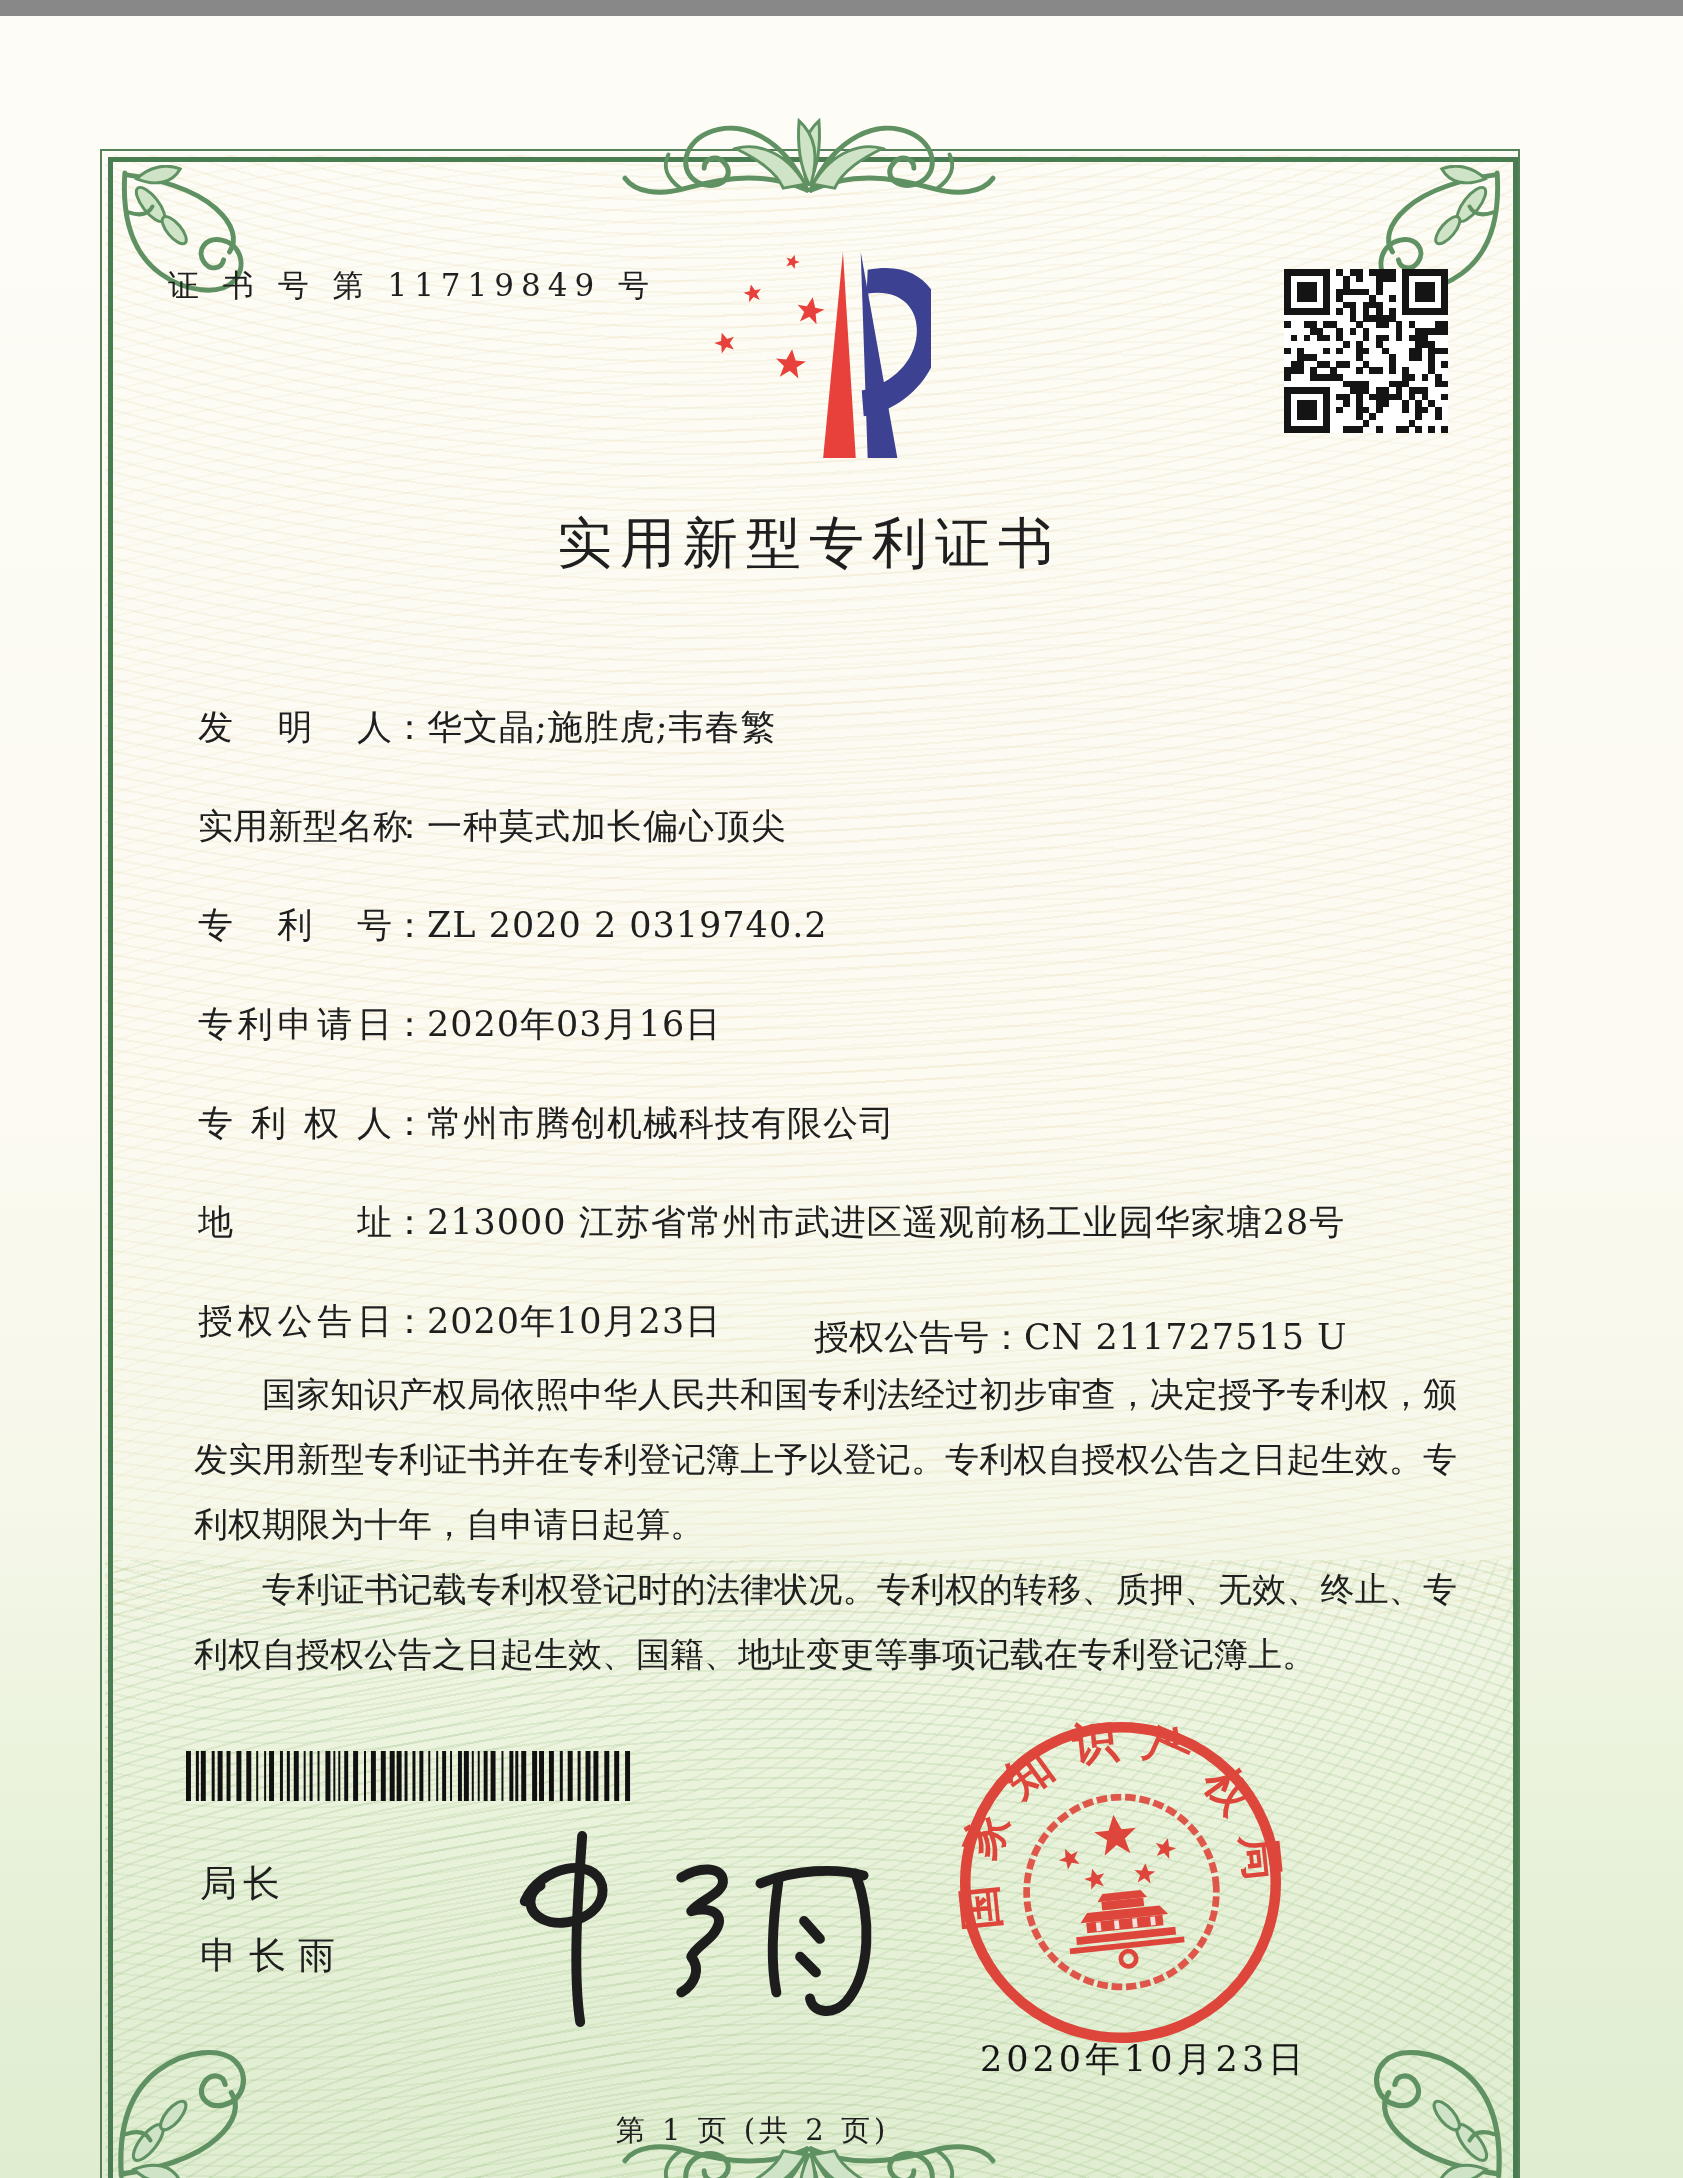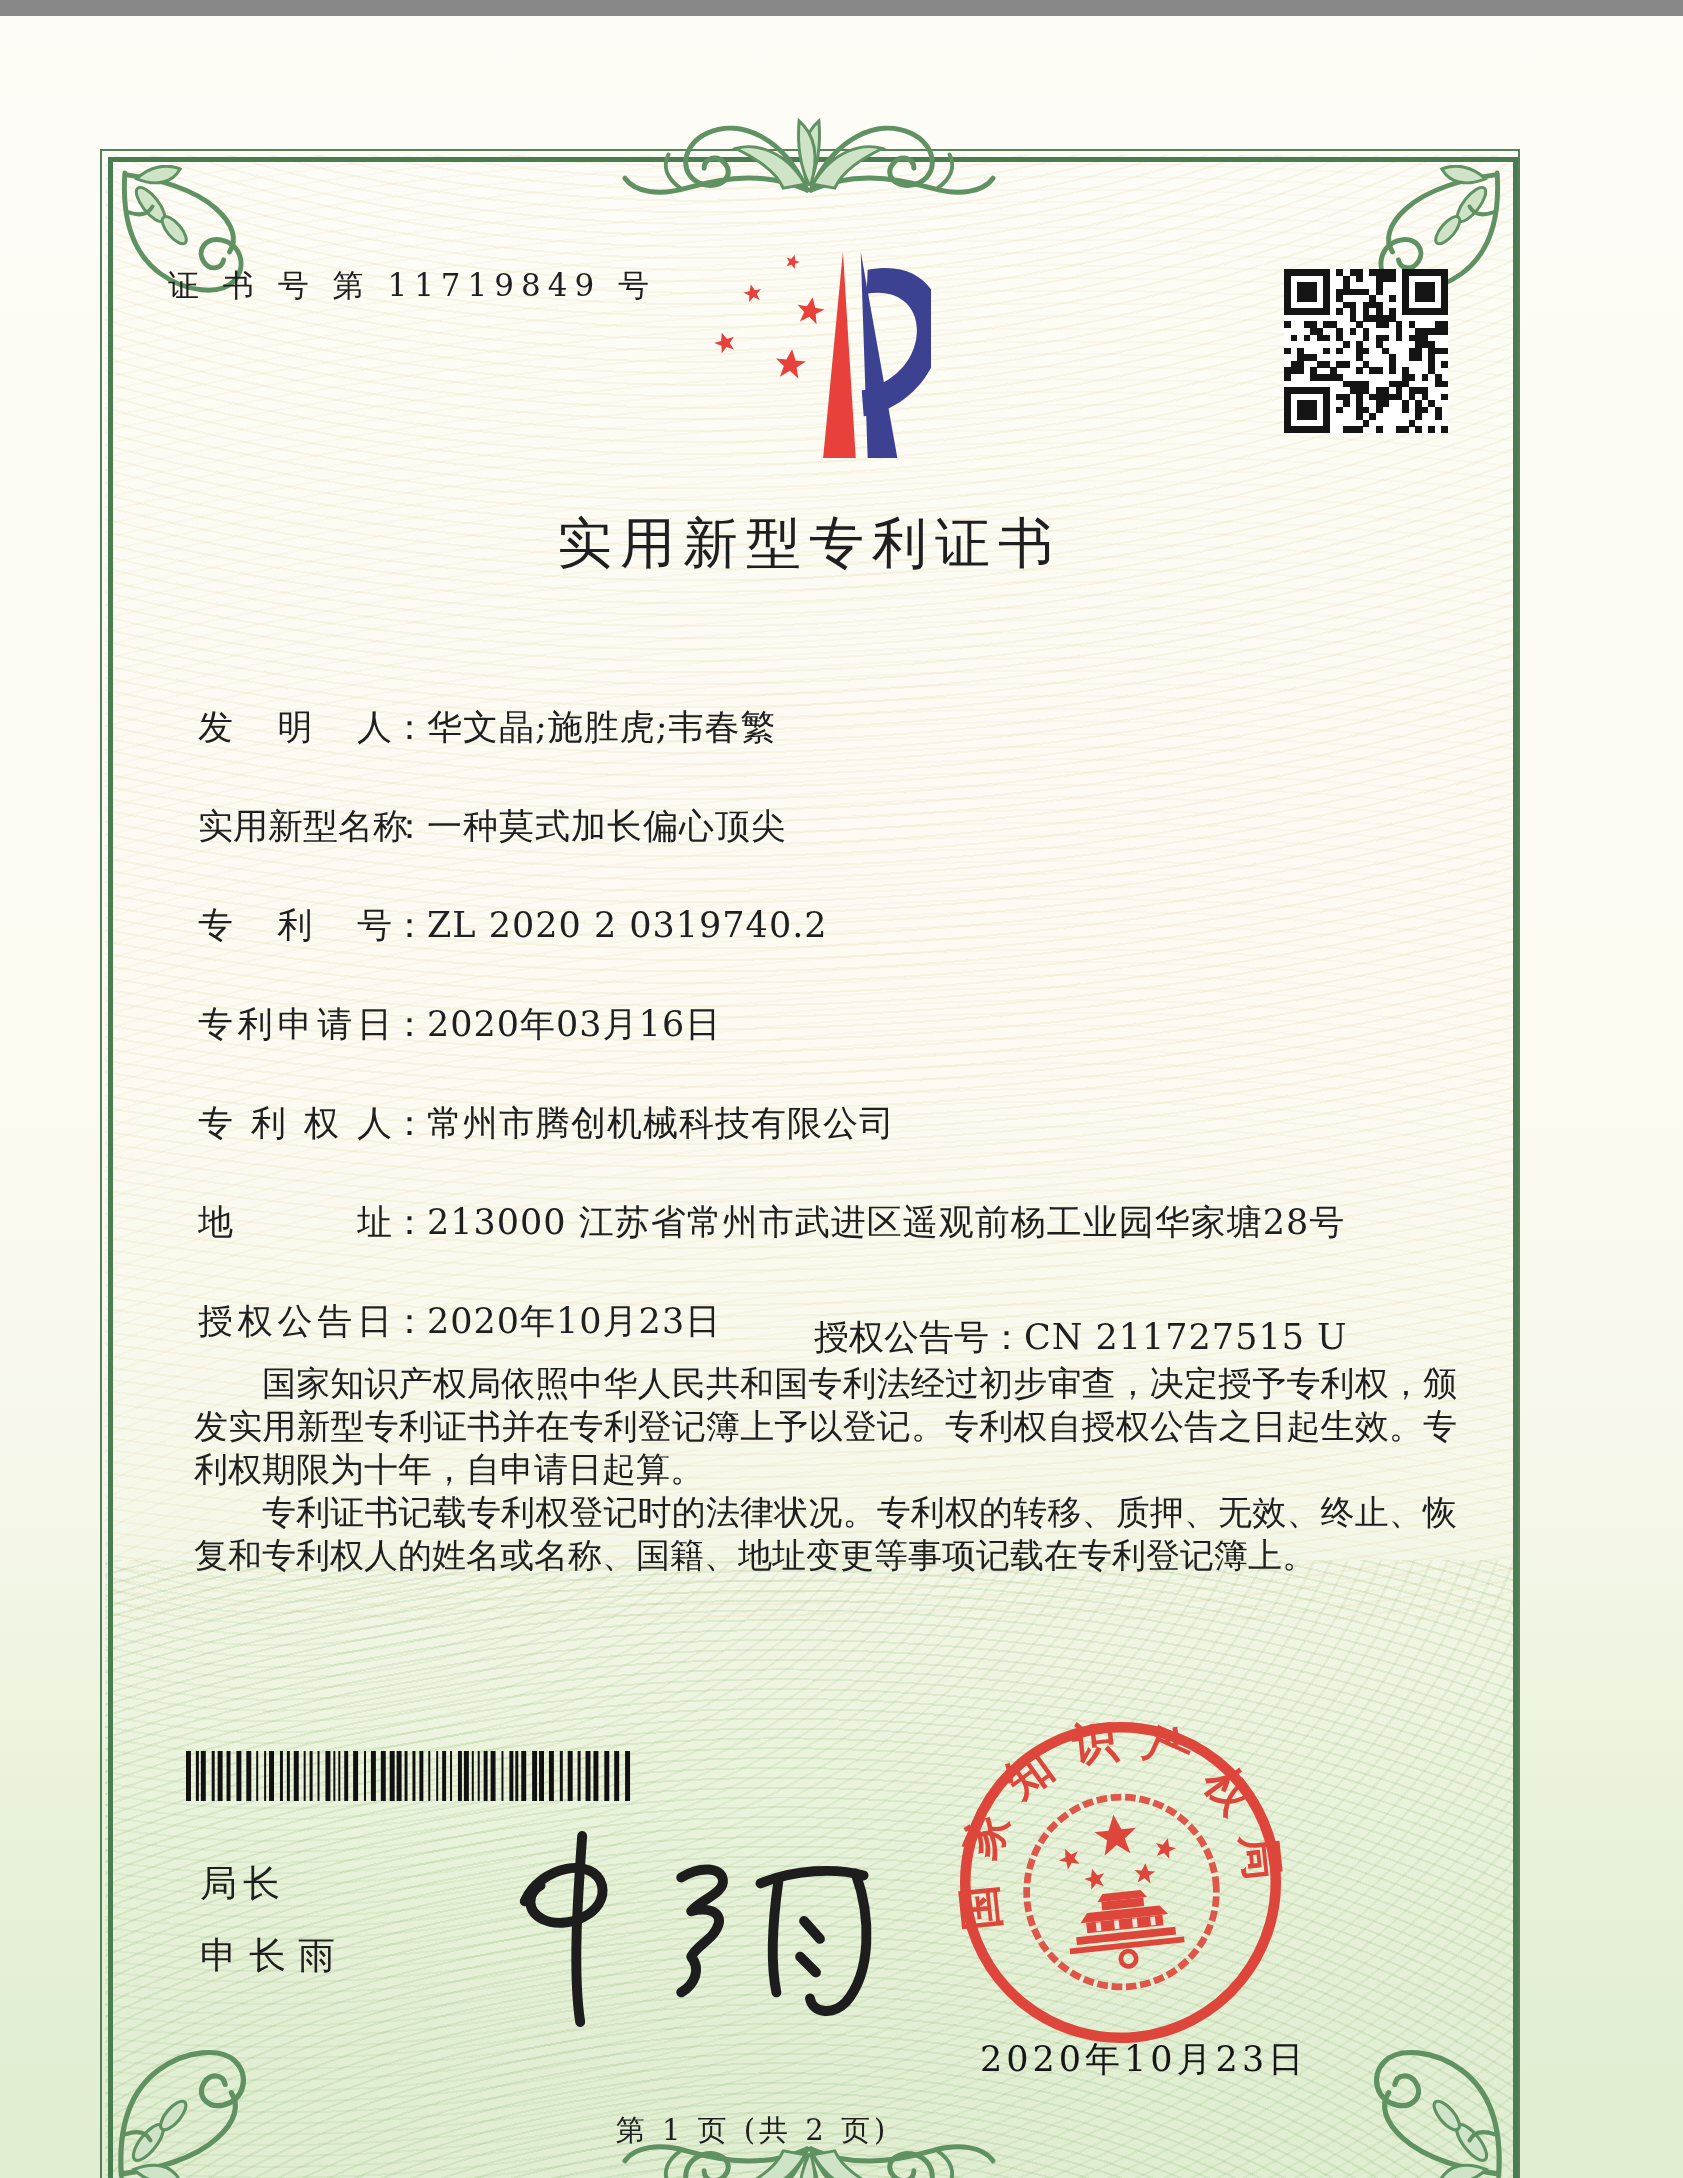--- a/index.html
+++ b/index.html
@@ -24,21 +24,21 @@
   .cert-no{position:absolute;left:168px;top:249px;font-size:31px;letter-spacing:7px;}
   .logo{position:absolute;left:642px;top:220px;width:289px;height:236px;}
   .qr{position:absolute;left:1284px;top:253px;width:164px;height:164px;}
   .title{position:absolute;left:116px;top:491px;width:1386px;text-align:center;
          font-size:55px;font-weight:normal;letter-spacing:8px;}
   .fields{position:absolute;left:198px;top:687px;width:1267px;font-size:35px;}
   .row{position:relative;height:99px;line-height:48px;white-space:nowrap;}
   .lab{display:inline-block;width:194px;text-align-last:justify;text-align:justify;}
   .val{letter-spacing:1px;}
   .pair2{position:absolute;left:616px;top:16px;}
-  .body-text{position:absolute;left:194px;top:1346px;width:1263px;font-size:34px;line-height:43px;}
+  .body-text{position:absolute;left:194px;top:1346px;width:1263px;font-size:34px;line-height:65px;}
   .body-text p{margin:0;text-indent:2em;text-align:justify;}
   .barcode{position:absolute;left:186px;top:1735px;width:447px;height:50px;}
   .official-title{position:absolute;left:200px;top:1843px;font-size:37px;letter-spacing:6px;}
   .official-name{position:absolute;left:200px;top:1915px;font-size:37px;letter-spacing:12px;}
   .signature{position:absolute;left:495px;top:1806px;width:426px;height:213px;}
   .seal{position:absolute;left:948px;top:1694px;width:345px;height:345px;opacity:.93;}
   .seal-date{position:absolute;left:980px;top:2020px;font-size:35px;letter-spacing:4px;color:#161616;}
   .footer{position:absolute;left:505px;top:2095px;width:495px;text-align:center;font-size:29px;letter-spacing:4px;}
 </style>
 </head>
@@ -432,21 +432,21 @@
     <div class="row">
       <span class="lab">授权公告日</span><span>：</span><span class="val">2020年10月23日</span>
       <span class="pair2">
         <span>授权公告号</span><span>：</span><span class="val">CN 211727515 U</span>
       </span>
     </div>
   </div>
 
   <div class="body-text">
     <p>国家知识产权局依照中华人民共和国专利法经过初步审查，决定授予专利权，颁发实用新型专利证书并在专利登记簿上予以登记。专利权自授权公告之日起生效。专利权期限为十年，自申请日起算。</p>
-    <p>专利证书记载专利权登记时的法律状况。专利权的转移、质押、无效、终止、恢复和专利权人的姓名或名称、国籍、地址变更等事项记载在专利登记簿上。</p>
+    <p>专利证书记载专利权登记时的法律状况。专利权的转移、质押、无效、终止、专利权自授权公告之日起生效、国籍、地址变更等事项记载在专利登记簿上。</p>
   </div>
 
   <svg class="barcode" viewBox="0 0 452 48" preserveAspectRatio="none">
     <g id="bcg" fill="#101010">
         <rect x="0" y="0" width="5" height="48"></rect>
         <rect x="10" y="0" width="3" height="48"></rect>
         <rect x="15" y="0" width="5" height="48"></rect>
         <rect x="26" y="0" width="3" height="48"></rect>
         <rect x="32" y="0" width="5" height="48"></rect>
         <rect x="41" y="0" width="4" height="48"></rect>

